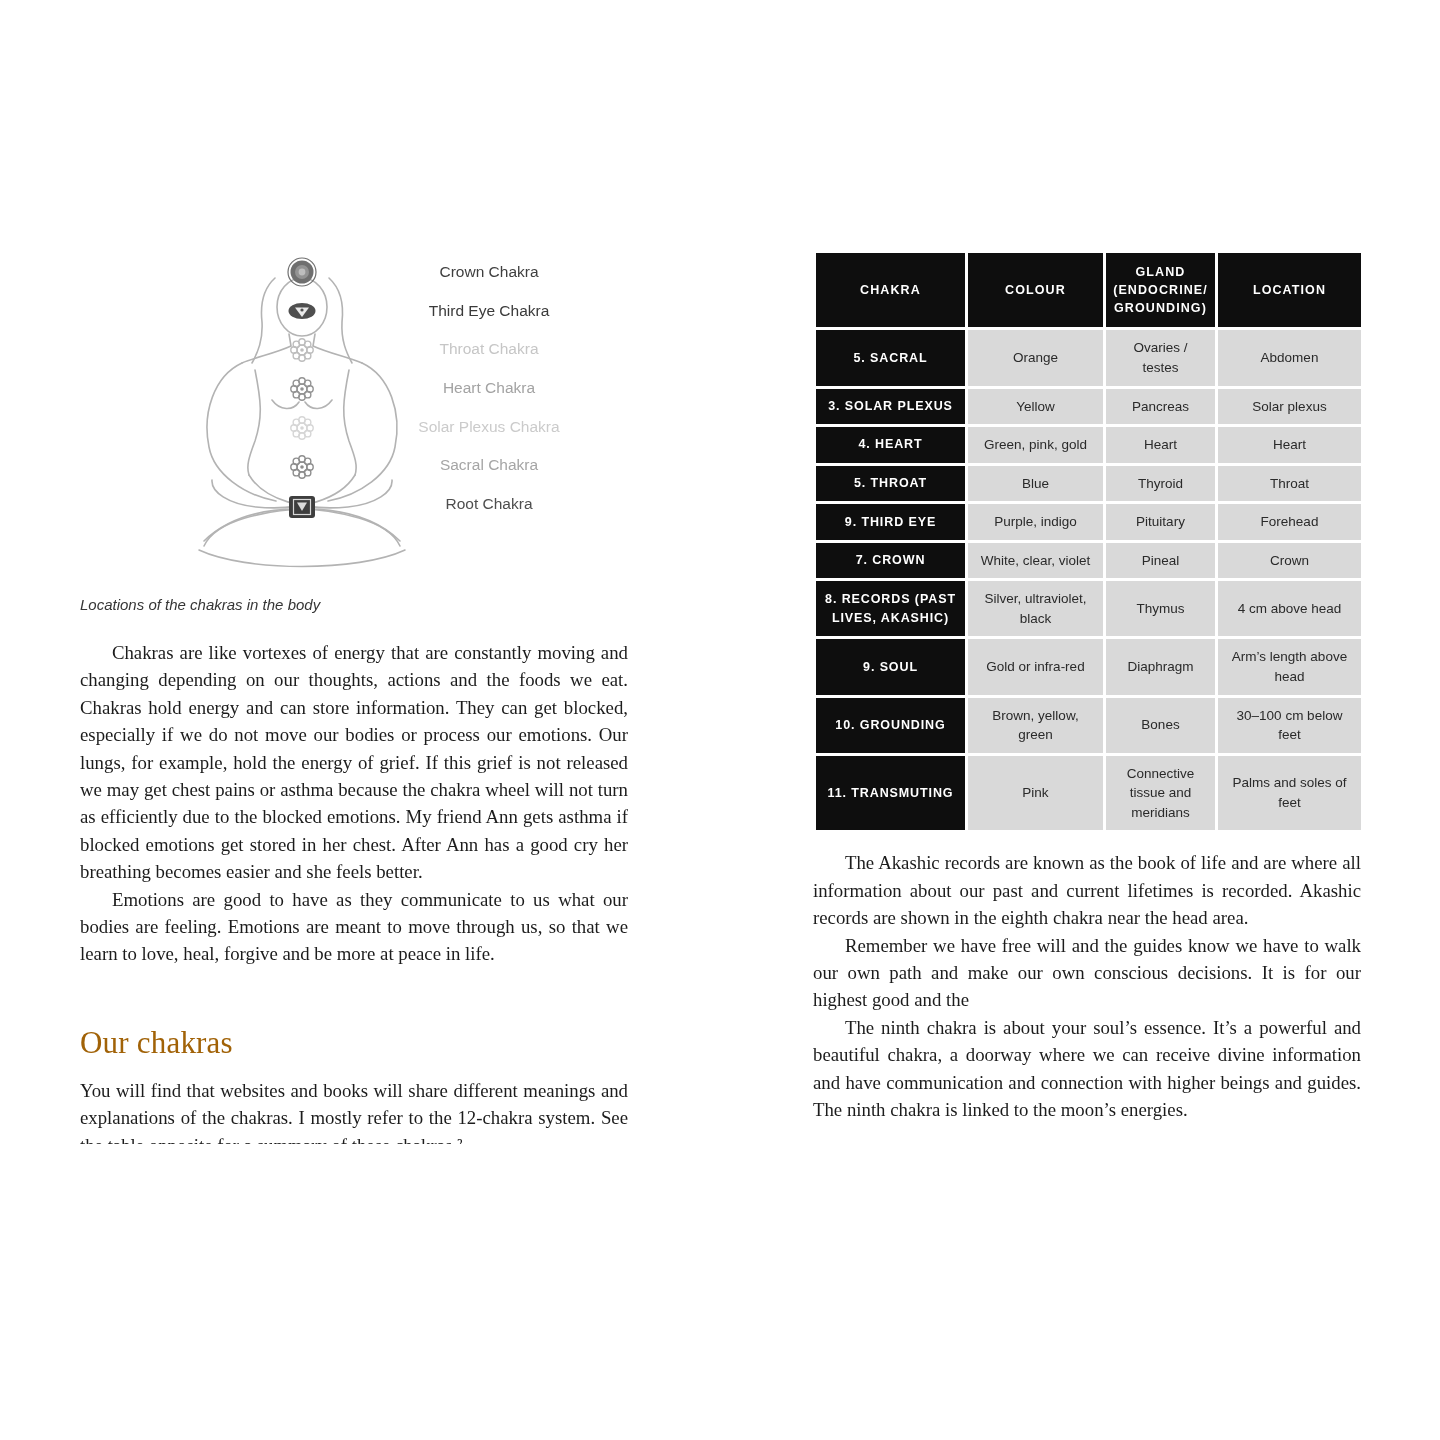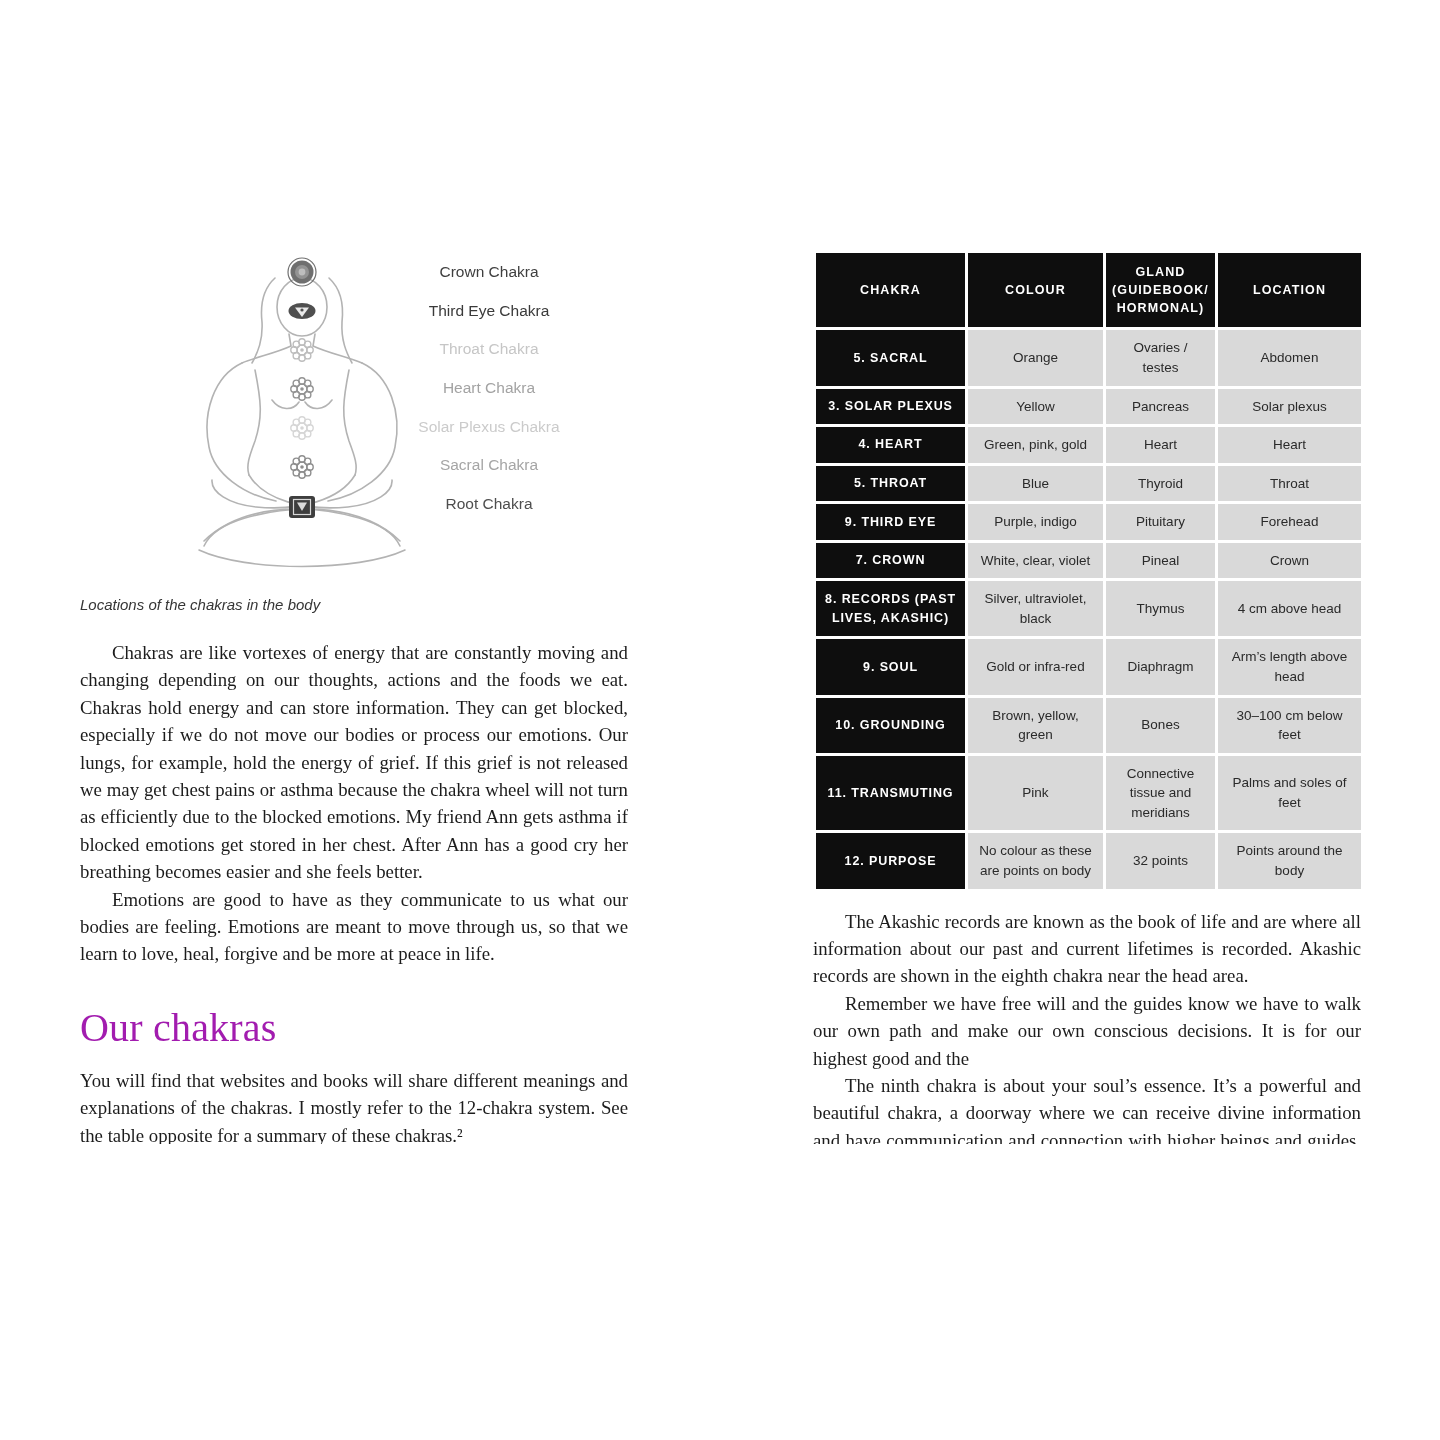--- a/index.html
+++ b/index.html
@@ -26,23 +26,23 @@
     font-family:"Liberation Sans", sans-serif; font-style:italic;
     font-size:15px; color:#363636;
   }
   .body-text { margin-top:26px; }
   .body-text p {
     font-size:18.8px; line-height:27.4px; text-align:justify; color:#1c1c1c;
     text-indent:1.7em;
   }
   .body-text p.no-indent { text-indent:0; }
   .section-heading {
-    margin-top:36px; margin-bottom:16px;
+    margin-top:57px; margin-bottom:16px;
     font-family:"Liberation Serif", serif; font-weight:400;
-    font-size:40px; color:#a21caf; letter-spacing:0.2px;
+    font-size:31px; color:#a16207; letter-spacing:0.2px;
   }
 
   
   .page-right { position:absolute; left:813px; top:250px; width:548px; }
   .chakra-table {
     width:548px; border-collapse:collapse; table-layout:fixed;
     font-family:"Liberation Sans", sans-serif;
   }
   .chakra-table col.c1 { width:152px; }
   .chakra-table col.c2 { width:138px; }
@@ -180,21 +180,21 @@
       <colgroup>
           <col class="c1">
           <col class="c2">
           <col class="c3">
           <col class="c4">
         </colgroup>
       <thead>
         <tr>
           <th>CHAKRA</th>
           <th>COLOUR</th>
-          <th>GLAND (GUIDEBOOK/ HORMONAL)</th>
+          <th>GLAND (ENDOCRINE/ GROUNDING)</th>
           <th>LOCATION</th>
         </tr>
       </thead>
       <tbody>
         <tr>
           <th>5. SACRAL</th>
           <td>Orange</td>
           <td>Ovaries / testes</td>
           <td>Abdomen</td>
         </tr>
@@ -245,26 +245,20 @@
           <td>Brown, yellow, green</td>
           <td>Bones</td>
           <td>30–100 cm below feet</td>
         </tr>
         <tr>
           <th>11. TRANSMUTING</th>
           <td>Pink</td>
           <td>Connective tissue and meridians</td>
           <td>Palms and soles of feet</td>
         </tr>
-        <tr>
-          <th>12. PURPOSE</th>
-          <td>No colour as these are points on body</td>
-          <td>32 points</td>
-          <td>Points around the body</td>
-        </tr>
       </tbody>
     </table>
 
     <div class="body-text">
       <p>The Akashic records are known as the book of life and are where all information about our past and current lifetimes is recorded. Akashic records are shown in the eighth chakra near the head area.</p>
       <p>Remember we have free will and the guides know we have to walk our own path and make our own conscious decisions. It is for our highest good and the</p>
       <p>The ninth chakra is about your soul’s essence. It’s a powerful and beautiful chakra, a doorway where we can receive divine information and have communication and connection with higher beings and guides. The ninth chakra is linked to the moon’s energies.</p>
     </div>
   </div>
 

